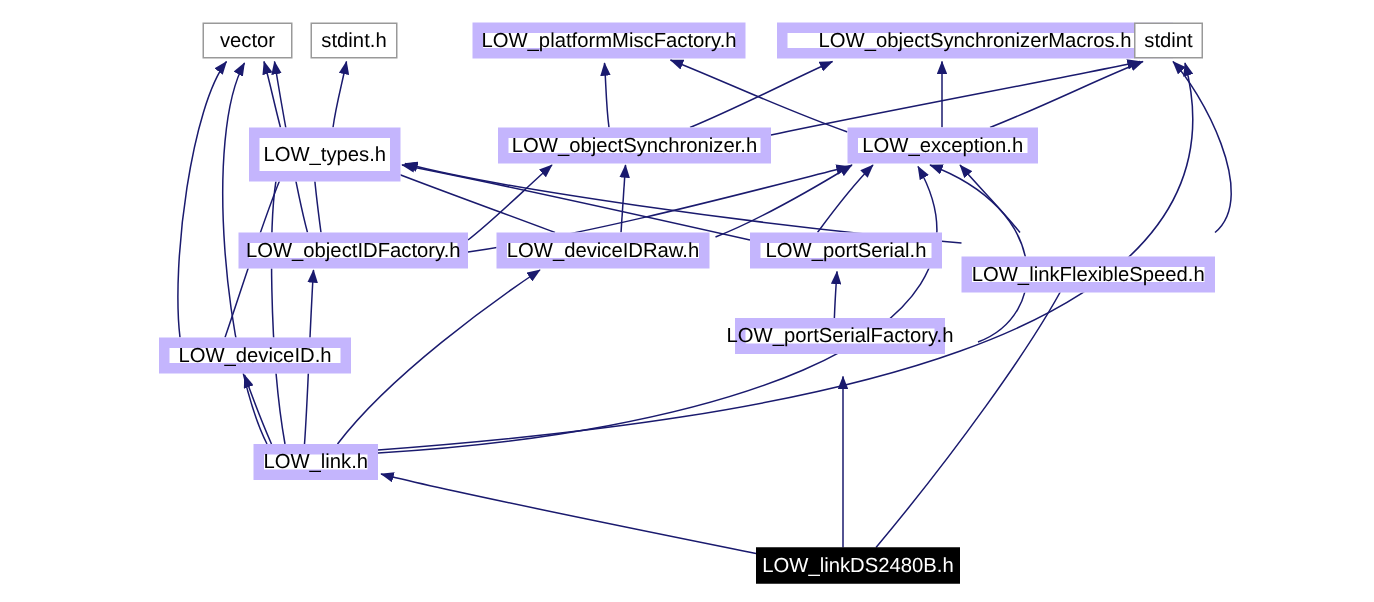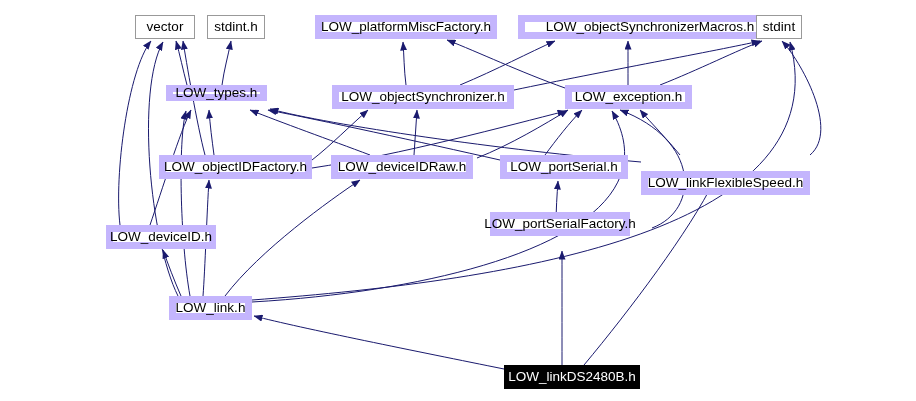--- a/index.html
+++ b/index.html
@@ -90,42 +90,42 @@
       </div>
       <div class="node framed-dark" style="left: 315px; top: 15px; width: 182px; height: 24px;">
         <span class="node-label">LOW_platformMiscFactory.h</span>
       </div>
       <div class="node framed-dark" style="left: 518px; top: 15px; width: 264px; height: 24px;">
         <span class="node-label">LOW_objectSynchronizerMacros.h</span>
       </div>
       <div class="node framed-grey" style="left: 756px; top: 15px; width: 46px; height: 24px;">
         <span class="node-label">stdint</span>
       </div>
-      <div class="node framed-dark" style="left: 166px; top: 85px; width: 101px; height: 16px;">
+      <div class="node framed-dark" style="left: 166px; top: 85px; width: 101px; height: 36px;">
         <span class="node-label">LOW_types.h</span>
       </div>
       <div class="node framed-dark" style="left: 332px; top: 85px; width: 182px; height: 24px;">
         <span class="node-label">LOW_objectSynchronizer.h</span>
       </div>
       <div class="node framed-dark" style="left: 565px; top: 85px; width: 127px; height: 24px;">
         <span class="node-label">LOW_exception.h</span>
       </div>
       <div class="node framed-dark" style="left: 159px; top: 155px; width: 153px; height: 24px;">
         <span class="node-label">LOW_objectIDFactory.h</span>
       </div>
       <div class="node framed-dark" style="left: 331px; top: 155px; width: 142px; height: 24px;">
         <span class="node-label">LOW_deviceIDRaw.h</span>
       </div>
       <div class="node framed-dark" style="left: 500px; top: 155px; width: 128px; height: 24px;">
         <span class="node-label">LOW_portSerial.h</span>
       </div>
       <div class="node framed-dark" style="left: 641px; top: 171px; width: 169px; height: 24px;">
         <span class="node-label">LOW_linkFlexibleSpeed.h</span>
       </div>
-      <div class="node framed-dark" style="left: 106px; top: 225px; width: 110px; height: 24px;">
+      <div class="node framed-dark" style="left: 106px; top: 225px; width: 128px; height: 24px;">
         <span class="node-label">LOW_deviceID.h</span>
       </div>
       <div class="node framed-dark" style="left: 490px; top: 212px; width: 140px; height: 24px;">
         <span class="node-label">LOW_portSerialFactory.h</span>
       </div>
       <div class="node framed-dark" style="left: 169px; top: 296px; width: 83px; height: 24px;">
         <span class="node-label">LOW_link.h</span>
       </div>
       <div class="node current" style="left: 504px; top: 365px; width: 136px; height: 24px;">
         <span class="node-label">LOW_linkDS2480B.h</span>

